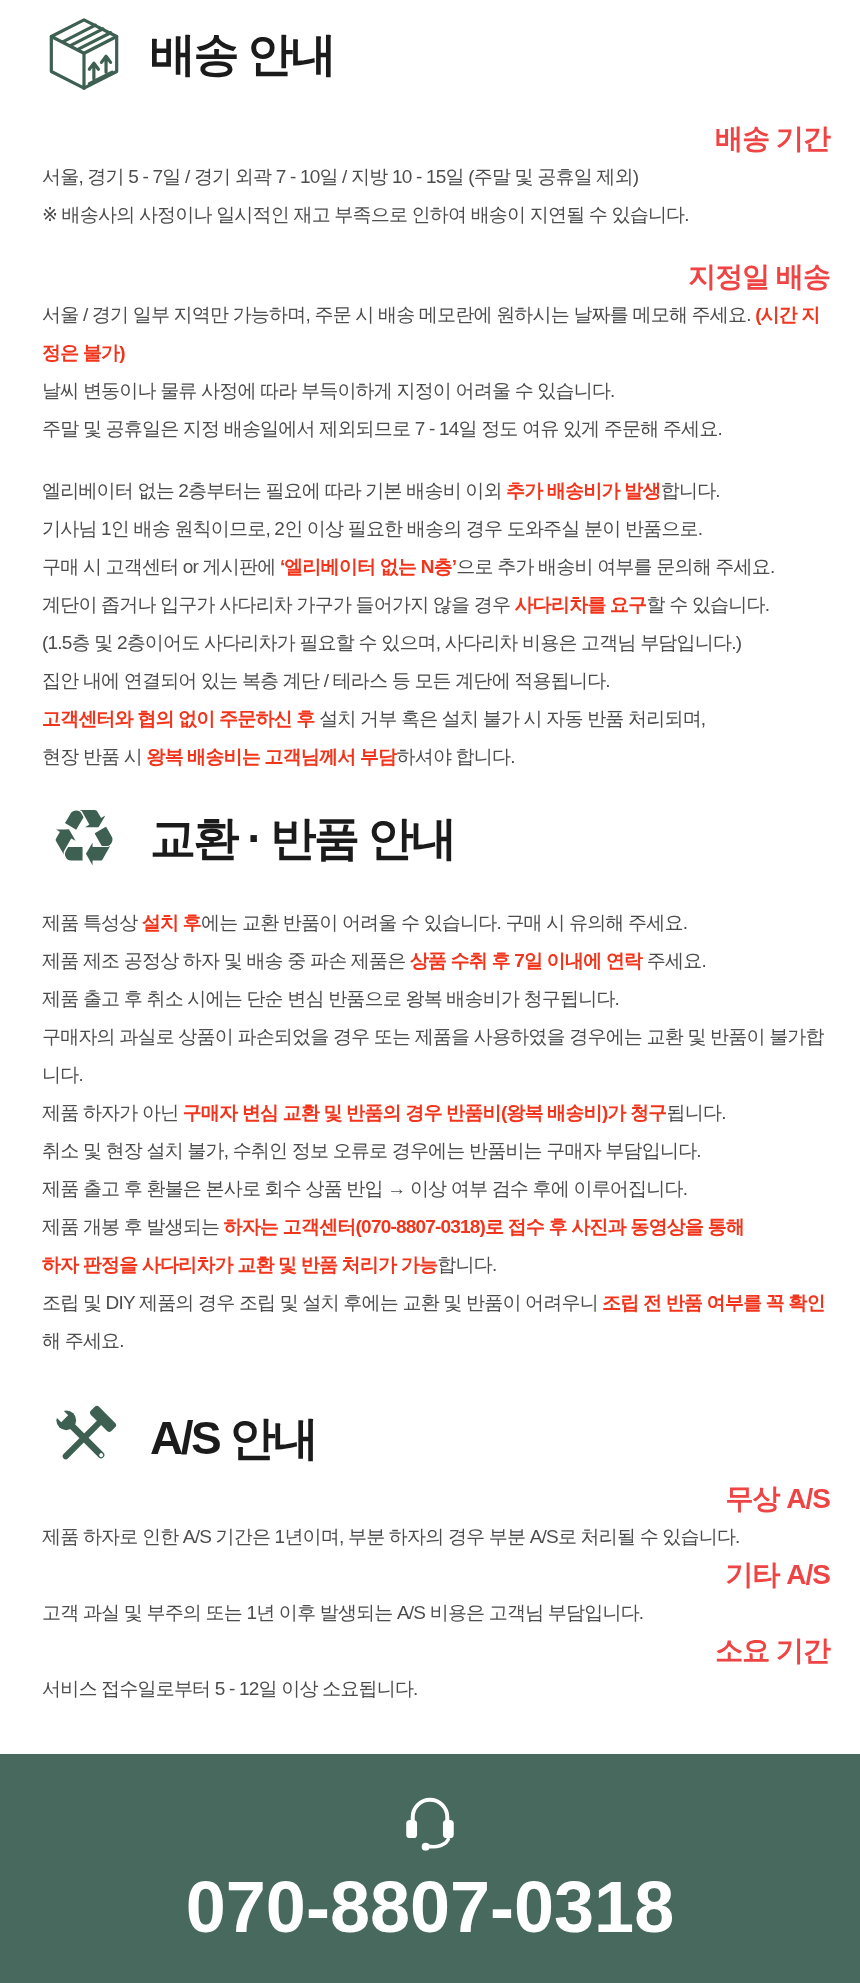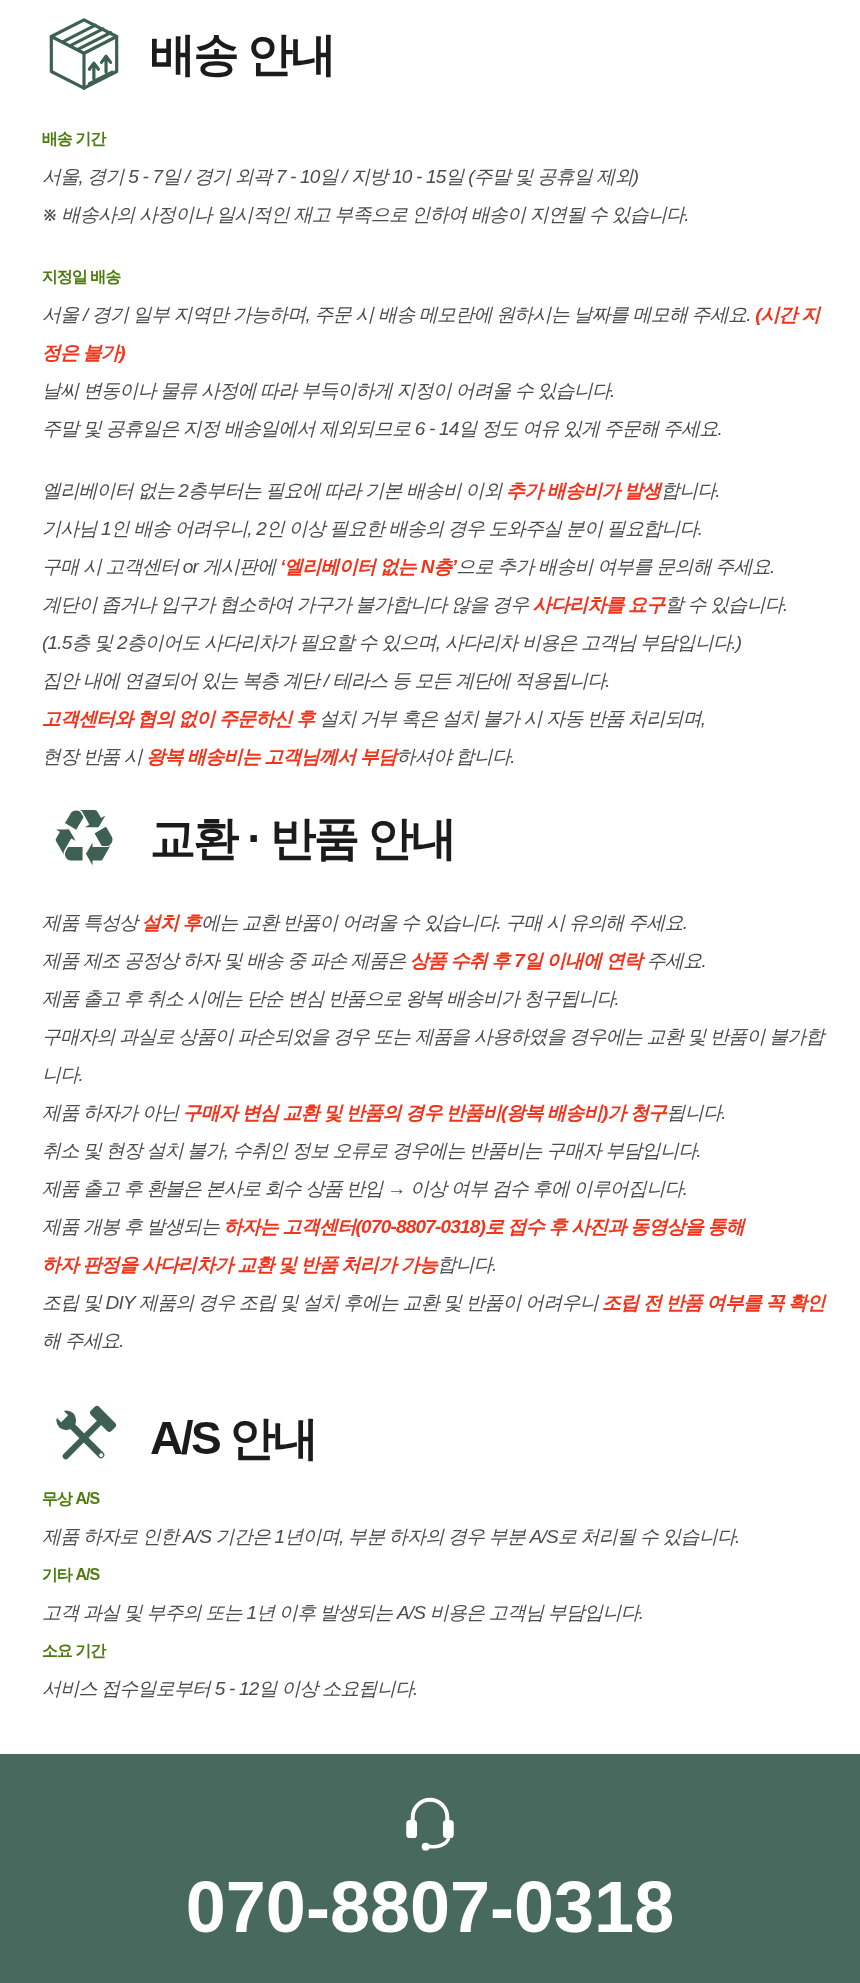--- a/index.html
+++ b/index.html
@@ -18,22 +18,22 @@
   .sec-icon{width:84px;height:84px;display:flex;align-items:center;justify-content:center;flex:0 0 84px;}
   .sec-icon svg{width:76px;height:76px;}
   .glyph-icon{font-family:"DejaVu Sans",sans-serif;font-size:78px;line-height:1;color:#3d6053;}
   .sec-title{margin:0;font-size:46px;font-weight:800;color:#1b1b1b;letter-spacing:-2.5px;line-height:1;}
   .block{margin-top:24px;}
   .section .block:first-of-type{margin-top:6px;}
   main > section:nth-of-type(2) .block:first-of-type{margin-top:30px;}
   main > section:nth-of-type(3) .block:first-of-type{margin-top:16px;}
   .section.tight .block{margin-top:0;}
   main > section:nth-of-type(3).tight .block:first-of-type{margin-top:16px;}
-  .block-heading{margin:0;font-size:16px;line-height:38px;font-weight:700;color:#4d7c0f;letter-spacing:-1px;}
-  .line{margin:0;font-size:19px;line-height:38px;color:#4c4c4c;letter-spacing:-0.8px;font-style:italic;}
+  .block-heading{margin:0;font-size:28px;line-height:38px;font-weight:700;color:#ef4444;letter-spacing:-1px;text-align:right;}
+  .line{margin:0;font-size:19px;line-height:38px;color:#4c4c4c;letter-spacing:-0.8px;}
   .red{color:#f1351c;font-weight:700;}
   footer{
     margin-top:46px;height:311px;flex:0 0 auto;
     text-align:center;color:#ffffff;
   }
   .footer-icon{padding-top:30px;}
   .footer-icon svg{width:74px;height:72px;}
   .phone{margin-top:8px;font-size:72px;font-weight:700;letter-spacing:0px;line-height:1.1;}
 </style>
 </head>
@@ -60,27 +60,27 @@
         </div>
         <div class="block">
           <h3 class="block-heading">배송 기간</h3>
           <p class="line"><span>서울, 경기 5 - 7일 / 경기 외곽 7 - 10일 / 지방 10 - 15일 (주말 및 공휴일 제외)</span></p>
           <p class="line"><span>※ 배송사의 사정이나 일시적인 재고 부족으로 인하여 배송이 지연될 수 있습니다.</span></p>
         </div>
         <div class="block">
           <h3 class="block-heading">지정일 배송</h3>
           <p class="line"><span>서울 / 경기 일부 지역만 가능하며, 주문 시 배송 메모란에 원하시는 날짜를 메모해 주세요. </span><span class="red">(시간 지정은 불가)</span></p>
           <p class="line"><span>날씨 변동이나 물류 사정에 따라 부득이하게 지정이 어려울 수 있습니다.</span></p>
-          <p class="line"><span>주말 및 공휴일은 지정 배송일에서 제외되므로 6 - 14일 정도 여유 있게 주문해 주세요.</span></p>
+          <p class="line"><span>주말 및 공휴일은 지정 배송일에서 제외되므로 7 - 14일 정도 여유 있게 주문해 주세요.</span></p>
         </div>
         <div class="block">
           <p class="line"><span>엘리베이터 없는 2층부터는 필요에 따라 기본 배송비 이외 </span><span class="red">추가 배송비가 발생</span><span>합니다.</span></p>
-          <p class="line"><span>기사님 1인 배송 어려우니, 2인 이상 필요한 배송의 경우 도와주실 분이 필요합니다.</span></p>
+          <p class="line"><span>기사님 1인 배송 원칙이므로, 2인 이상 필요한 배송의 경우 도와주실 분이 반품으로.</span></p>
           <p class="line"><span>구매 시 고객센터 or 게시판에 </span><span class="red">‘엘리베이터 없는 N층’</span><span>으로 추가 배송비 여부를 문의해 주세요.</span></p>
-          <p class="line"><span>계단이 좁거나 입구가 협소하여 가구가 불가합니다 않을 경우 </span><span class="red">사다리차를 요구</span><span>할 수 있습니다.</span></p>
+          <p class="line"><span>계단이 좁거나 입구가 사다리차 가구가 들어가지 않을 경우 </span><span class="red">사다리차를 요구</span><span>할 수 있습니다.</span></p>
           <p class="line"><span>(1.5층 및 2층이어도 사다리차가 필요할 수 있으며, 사다리차 비용은 고객님 부담입니다.)</span></p>
           <p class="line"><span>집안 내에 연결되어 있는 복층 계단 / 테라스 등 모든 계단에 적용됩니다.</span></p>
           <p class="line"><span class="red">고객센터와 협의 없이 주문하신 후</span><span> 설치 거부 혹은 설치 불가 시 자동 반품 처리되며,</span></p>
           <p class="line"><span>현장 반품 시 </span><span class="red">왕복 배송비는 고객님께서 부담</span><span>하셔야 합니다.</span></p>
         </div>
       </section>
       <section class="section">
         <div class="sec-header">
           <span class="sec-icon">
             <span class="glyph-icon">♻</span>

